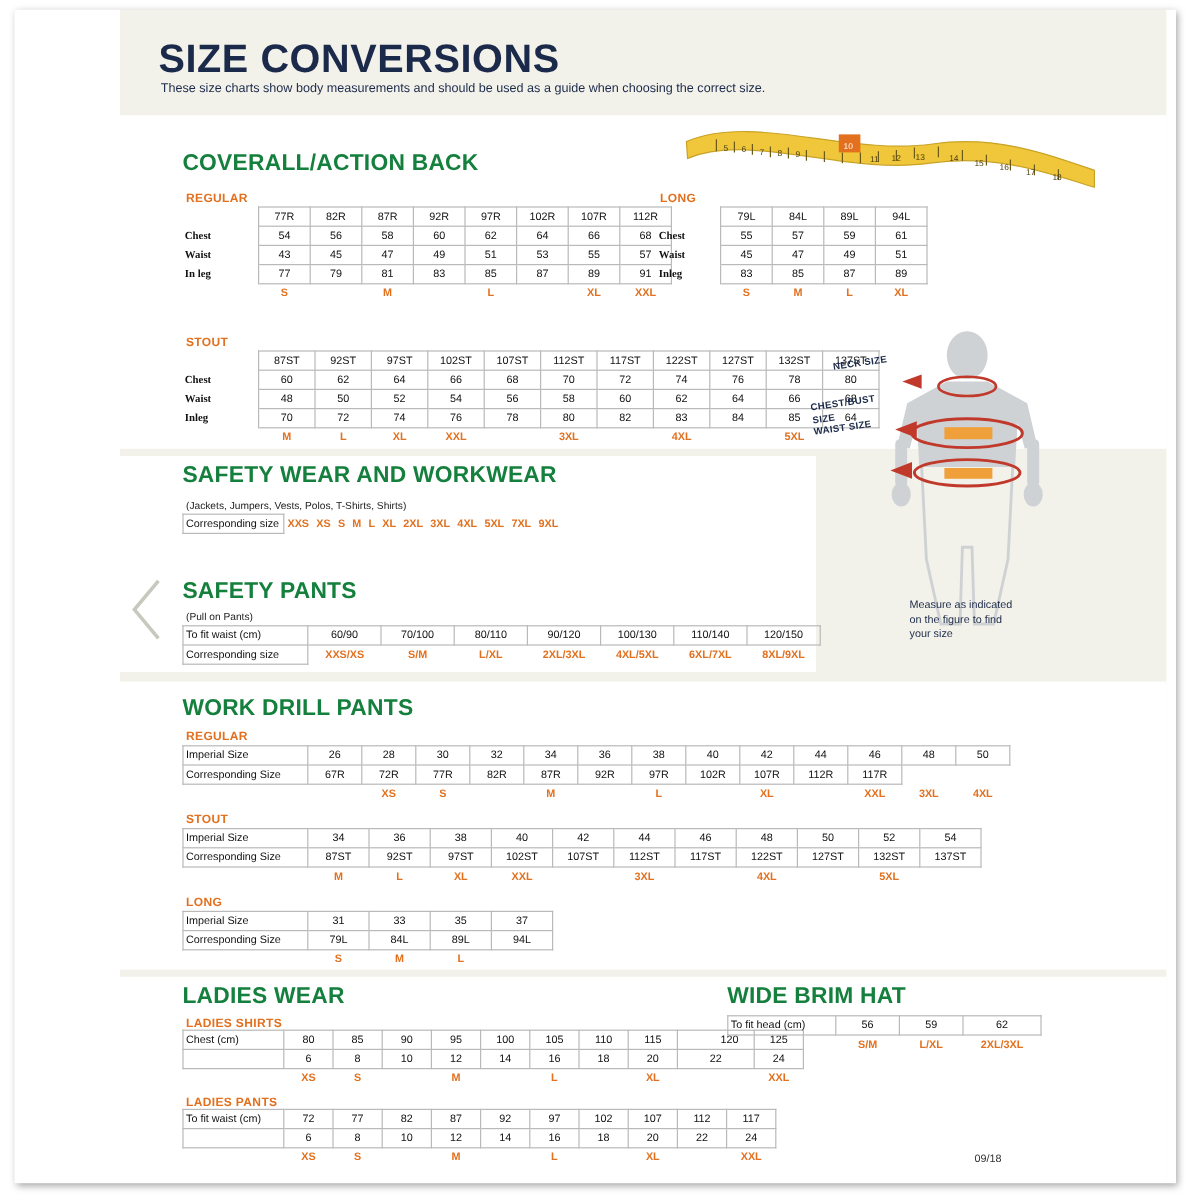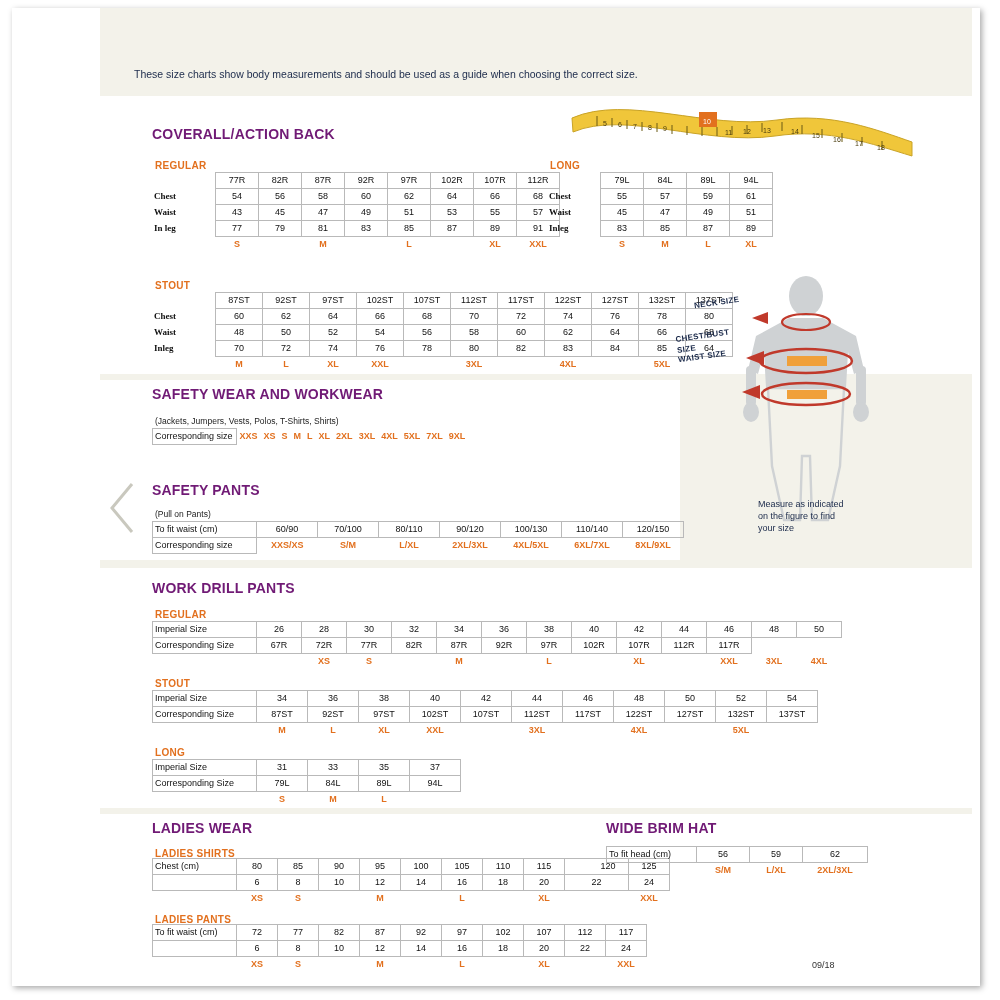--- a/index.html
+++ b/index.html
@@ -8,21 +8,21 @@
   .sheet{position:absolute;left:12px;top:8px;width:968px;height:978px;background:#f3f2ea;box-shadow:2px 2px 6px rgba(0,0,0,.35);overflow:hidden;}
   .leftband{position:absolute;left:0;top:0;width:88px;height:100%;background:#ffffff;}
   .rightedge{position:absolute;right:0;top:0;width:8px;height:100%;background:#ffffff;}
 
   
   .panel{position:absolute;background:#ffffff;}
 
   h1.title{position:absolute;left:120px;top:22px;margin:0;color:#1b2a4a;font-size:33px;font-weight:bold;letter-spacing:.5px;}
   .subtitle{position:absolute;left:122px;top:60px;color:#1b2a4a;font-size:10.5px;}
 
-  .section-title{position:absolute;color:#701a75;font-size:14px;font-weight:bold;letter-spacing:.2px;}
+  .section-title{position:absolute;color:#15803d;font-size:19px;font-weight:bold;letter-spacing:.2px;}
   .cat{position:absolute;color:#e2701e;font-size:10px;font-weight:bold;letter-spacing:.3px;}
   .note{position:absolute;color:#222;font-size:8.5px;}
 
   table.g{position:absolute;border-collapse:collapse;font-size:9px;color:#111;}
   table.g td{border:1px solid #b9b9b9;padding:1px 3px;text-align:center;height:13px;line-height:13px;white-space:nowrap;}
   table.g td.lbl{text-align:left;font-weight:bold;border-left:none;border-top:none;border-bottom:none;padding-left:2px;font-family:Liberation Serif, serif;}
   table.g td.lbl2{text-align:left;border-left:none;padding-left:2px;}
   table.g td.sz{color:#e2701e;font-weight:bold;border:none;}
   table.g td.blank{border:none;}
   table.g tr.szrow td{border:none;color:#e2701e;font-weight:bold;}
@@ -37,20 +37,21 @@
 </style>
 </head>
 <body>
 
 <div class="page">
   <div class="sheet">
 
     <div class="leftband"></div>
     <div class="rightedge"></div>
 
+    <h1 class="title">SIZE CONVERSIONS</h1>
     <div class="subtitle">These size charts show body measurements and should be used as a guide when choosing the correct size.</div>
 
     <div class="panel" style="left:88px;top:88px;width:872px;height:278px;"></div>
 
     <svg class="arrowmark" style="left:555px;top:88px;" width="350" height="70">
       <path d="M5,22 C60,-2 140,34 210,24 C265,16 310,34 345,46 L345,60 C305,48 262,32 208,40 C138,50 58,14 6,36 Z" fill="#f0c63a" stroke="#c9a327" stroke-width="1"></path>
       <g stroke="#6b5a15" stroke-width="1">
         <line x1="30" y1="20" x2="30" y2="30"></line>
           <line x1="45" y1="22" x2="45" y2="31"></line>
         <line x1="60" y1="24" x2="60" y2="33"></line>

